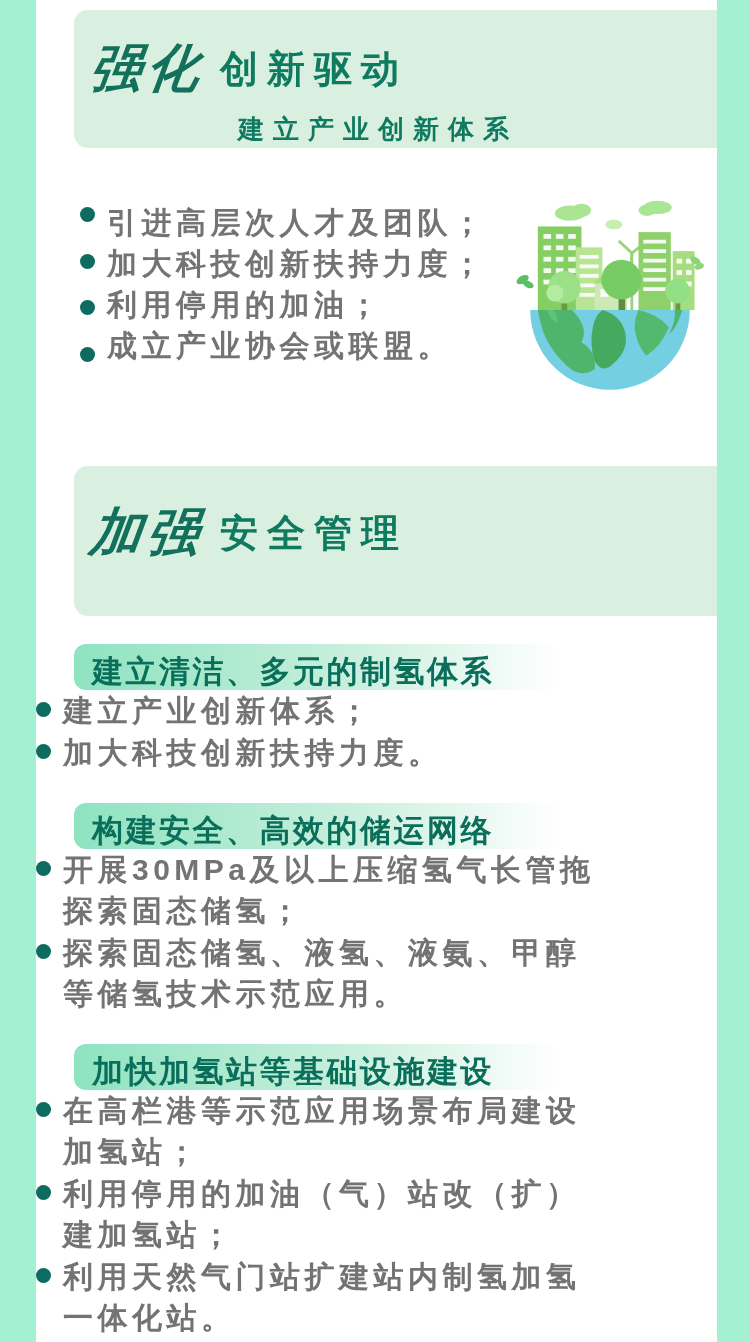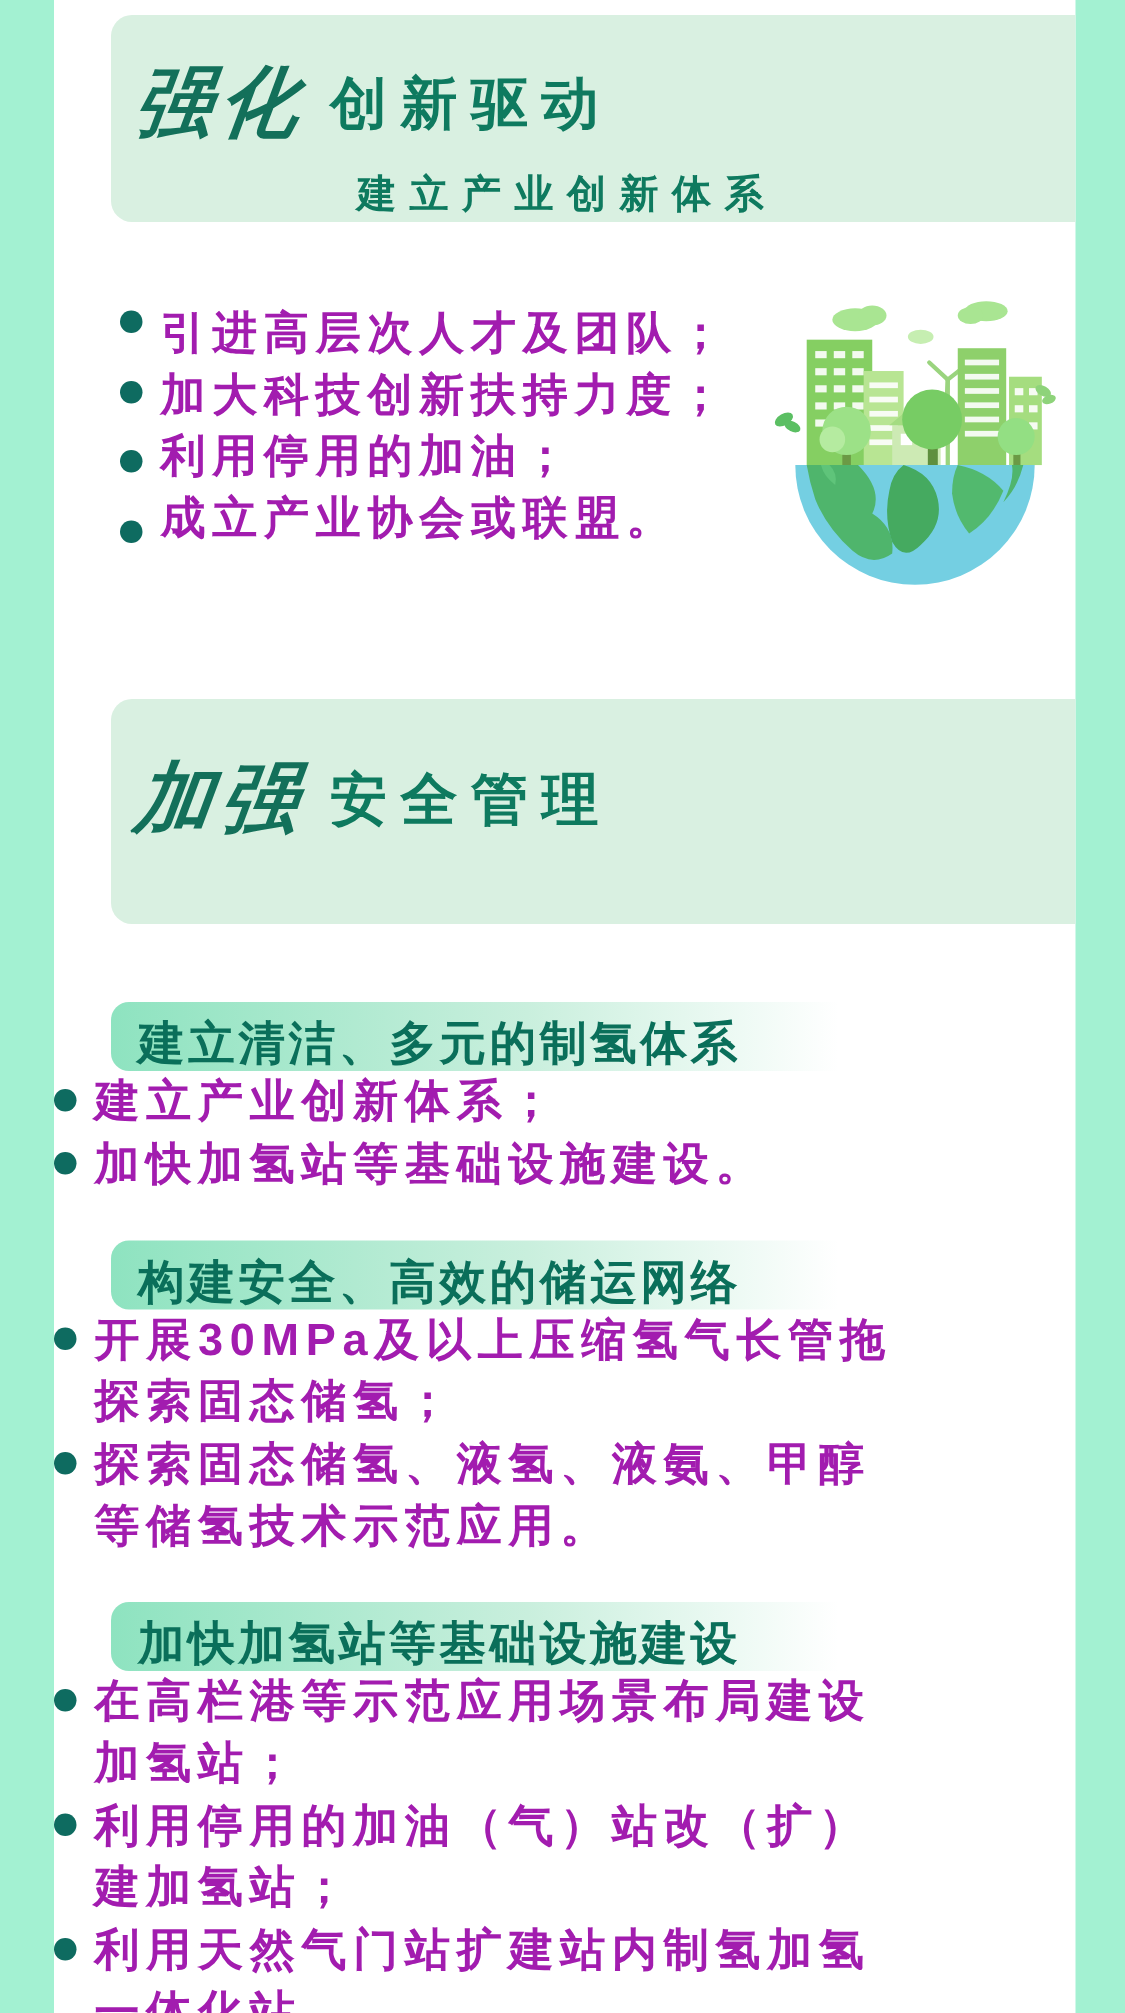--- a/index.html
+++ b/index.html
@@ -74,21 +74,21 @@
     list-style:none;
     margin:0;
     padding:0;
   }
   .bullets li{
     position:relative;
     padding-left:27px;
     font-size:30px;
     line-height:41px;
     font-weight:700;
-    color:#a21caf;
+    color:#737373;
     letter-spacing:4.5px;
     white-space:pre-line;
   }
   .bullets li::before{
     content:"";
     position:absolute;
     left:0; top:12px;
     width:15px; height:15px;
     border-radius:50%;
     background:#0e6b60;
@@ -112,21 +112,21 @@
     box-sizing:border-box;
     padding:7px 0 0 18px;
     border-radius:12px;
     font-size:31px;
     font-weight:800;
     letter-spacing:2.5px;
     color:#0a6f5a;
     background:linear-gradient(90deg,#8ee3c0 0%,#c9efdd 55%,rgba(255,255,255,0) 96%);
     white-space:nowrap;
   }
-  .pill.first{margin-top:52px;}
+  .pill.first{margin-top:28px;}
   .sec-bullets{
     margin-top:10px;
     padding:0 16px 0 44px;
   }
   .sec-bullets li{margin-bottom:1px;}
 </style>
 </head>
 <body>
 
 <div class="page">
@@ -246,21 +246,21 @@
 
     <div class="banner second">
       <div class="line1">
         <span class="fancy">加强</span><span>安全管理</span>
       </div>
     </div>
 
     <div class="pill first">建立清洁、多元的制氢体系</div>
     <ul class="bullets sec-bullets">
       <li>建立产业创新体系；</li>
-      <li>加快加氢站等基础设施建设。</li>
+      <li>加大科技创新扶持力度。</li>
     </ul>
 
     <div class="pill">构建安全、高效的储运网络</div>
     <ul class="bullets sec-bullets">
       <li>开展30MPa及以上压缩氢气长管拖
 探索固态储氢；</li>
       <li>探索固态储氢、液氢、液氨、甲醇
 等储氢技术示范应用。</li>
     </ul>
 

